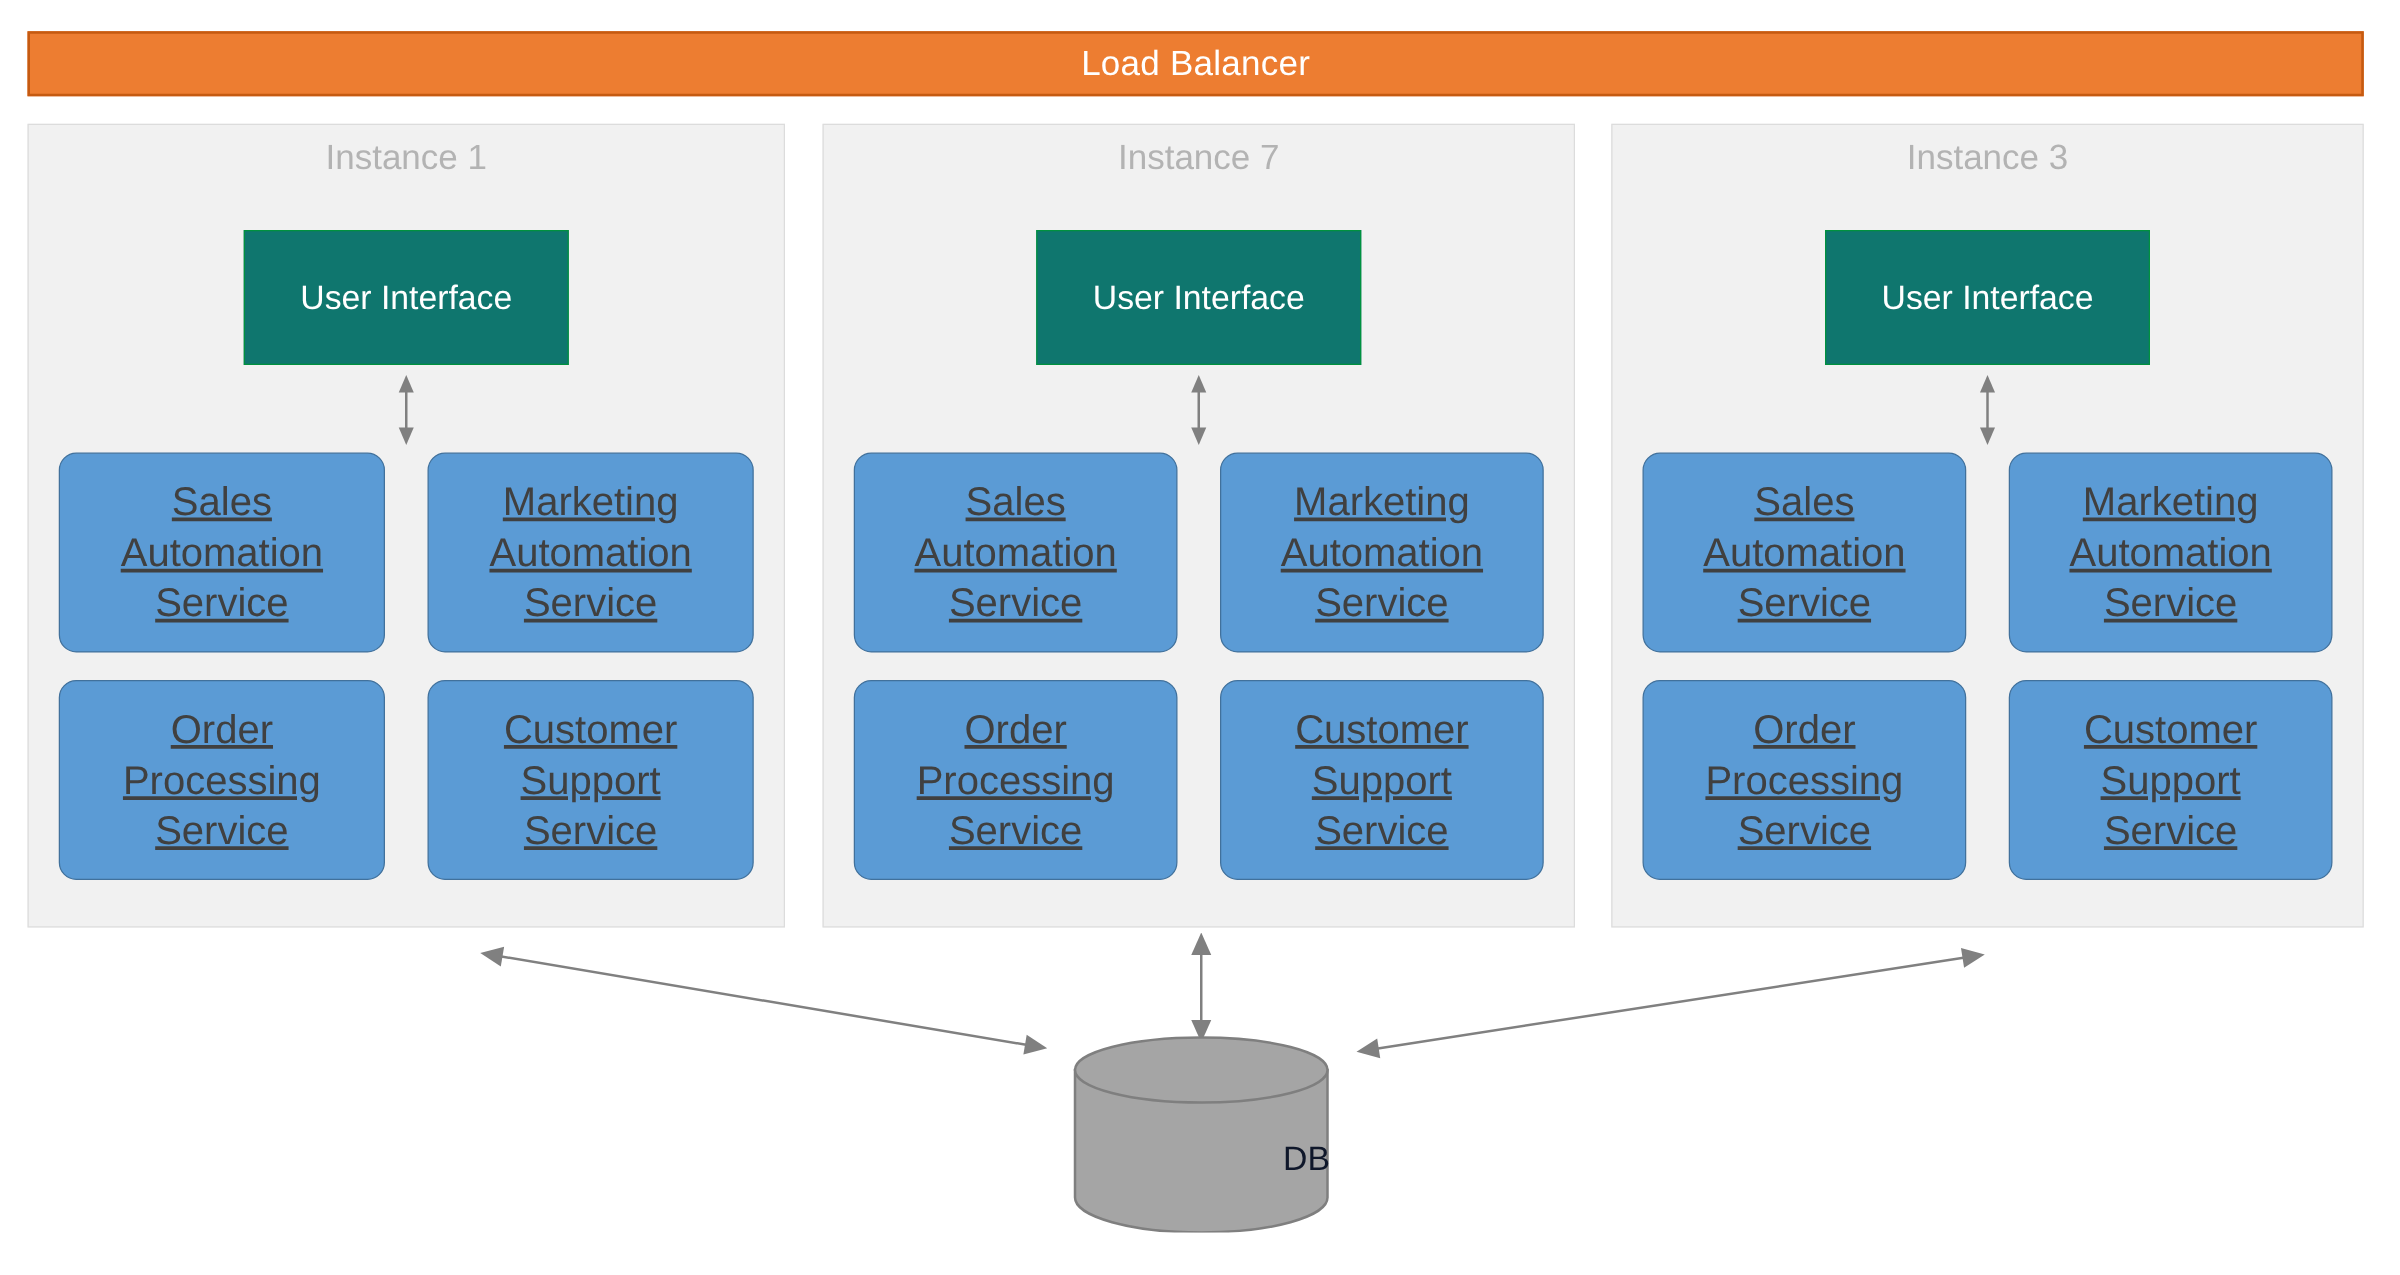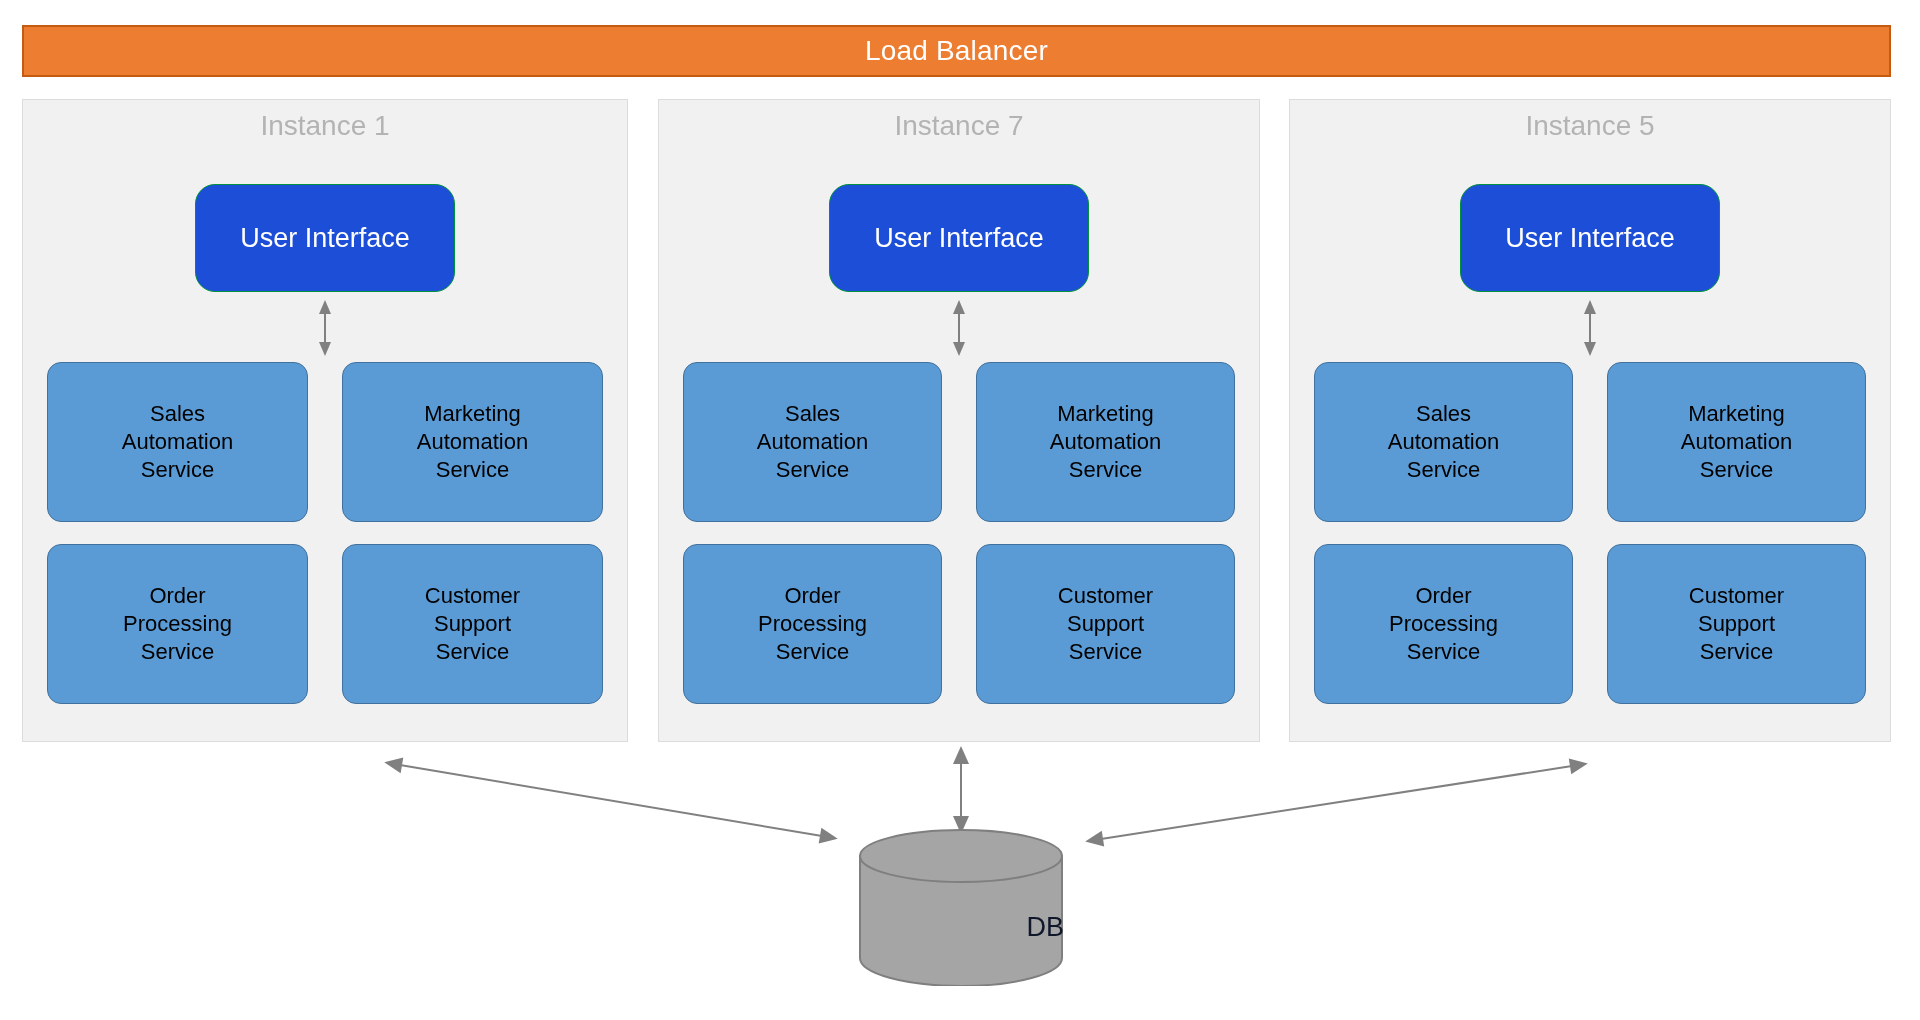--- a/index.html
+++ b/index.html
@@ -71,23 +71,23 @@
 
   
   .ui-box {
     position: absolute;
     top: 84px;
     width: 260px;
     height: 108px;
     left: 50%;
     margin-left: -130px;
     box-sizing: border-box;
-    background: #1d4ed8;
+    background: #0f766e;
     border: 1px solid #00913f;
-    border-radius: 20px;
+    border-radius: 0;
     display: flex;
     align-items: center;
     justify-content: center;
   }
   .ui-box-label {
     color: #ffffff;
     font-size: 27px;
     line-height: 1;
   }
 
@@ -118,24 +118,25 @@
     background: #5b9bd5;
     border: 1px solid #41719c;
     border-radius: 14px;
     display: flex;
     align-items: center;
     justify-content: center;
     text-align: center;
     padding: 6px;
   }
   .service-label {
-    color: #000000;
-    font-size: 22px;
+    color: #404040;
+    font-size: 32px;
     line-height: 1.28;
     white-space: pre-line;
+    text-decoration: underline;
   }
 
   
   .db {
     position: absolute;
     left: 858px;
     top: 828px;
     width: 206px;
     height: 158px;
   }
@@ -237,21 +238,21 @@
       </div>
       <div class="service-box">
         <span class="service-label">Customer
 Support
 Service</span>
       </div>
     </div>
   </div>
 
   <div class="instance-panel" id="instance-3">
-    <div class="instance-title">Instance 5</div>
+    <div class="instance-title">Instance 3</div>
 
     <div class="ui-box">
       <span class="ui-box-label">User Interface</span>
     </div>
 
     <svg class="ui-connector" viewBox="0 0 16 56">
       <line x1="8" y1="12" x2="8" y2="44" stroke="#808080" stroke-width="2"></line>
       <polygon points="8,0 2,14 14,14" fill="#808080"></polygon>
       <polygon points="8,56 2,42 14,42" fill="#808080"></polygon>
     </svg>

